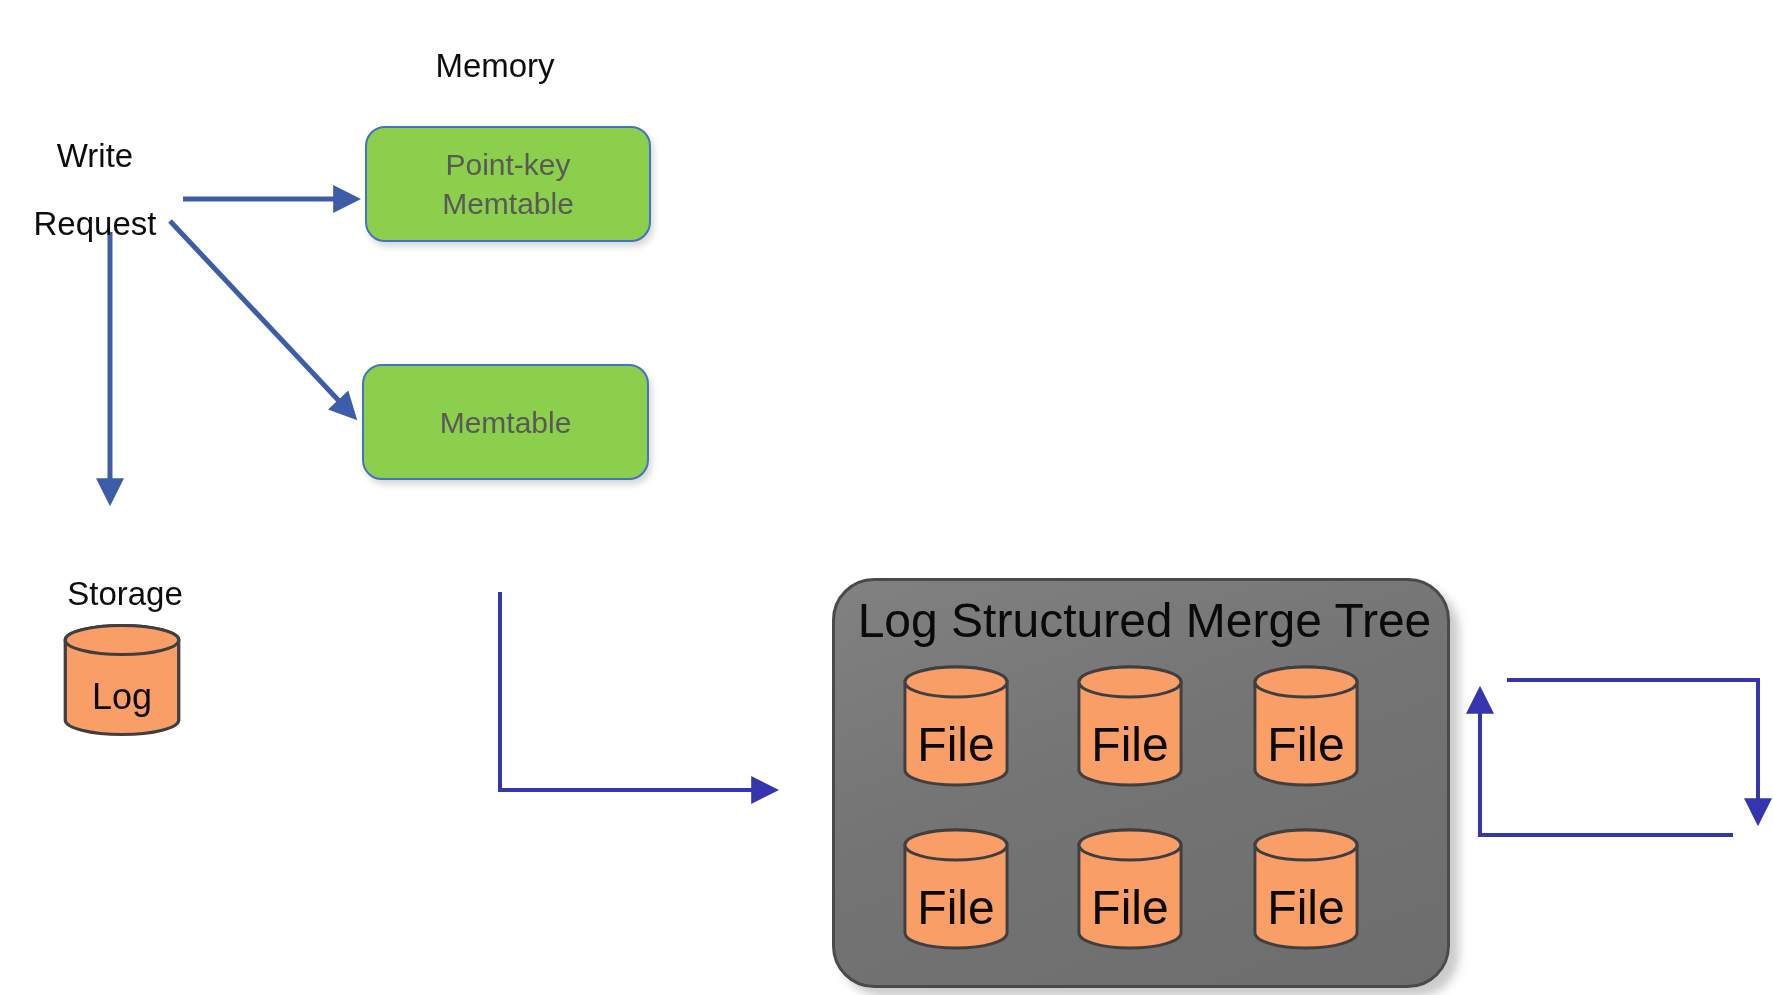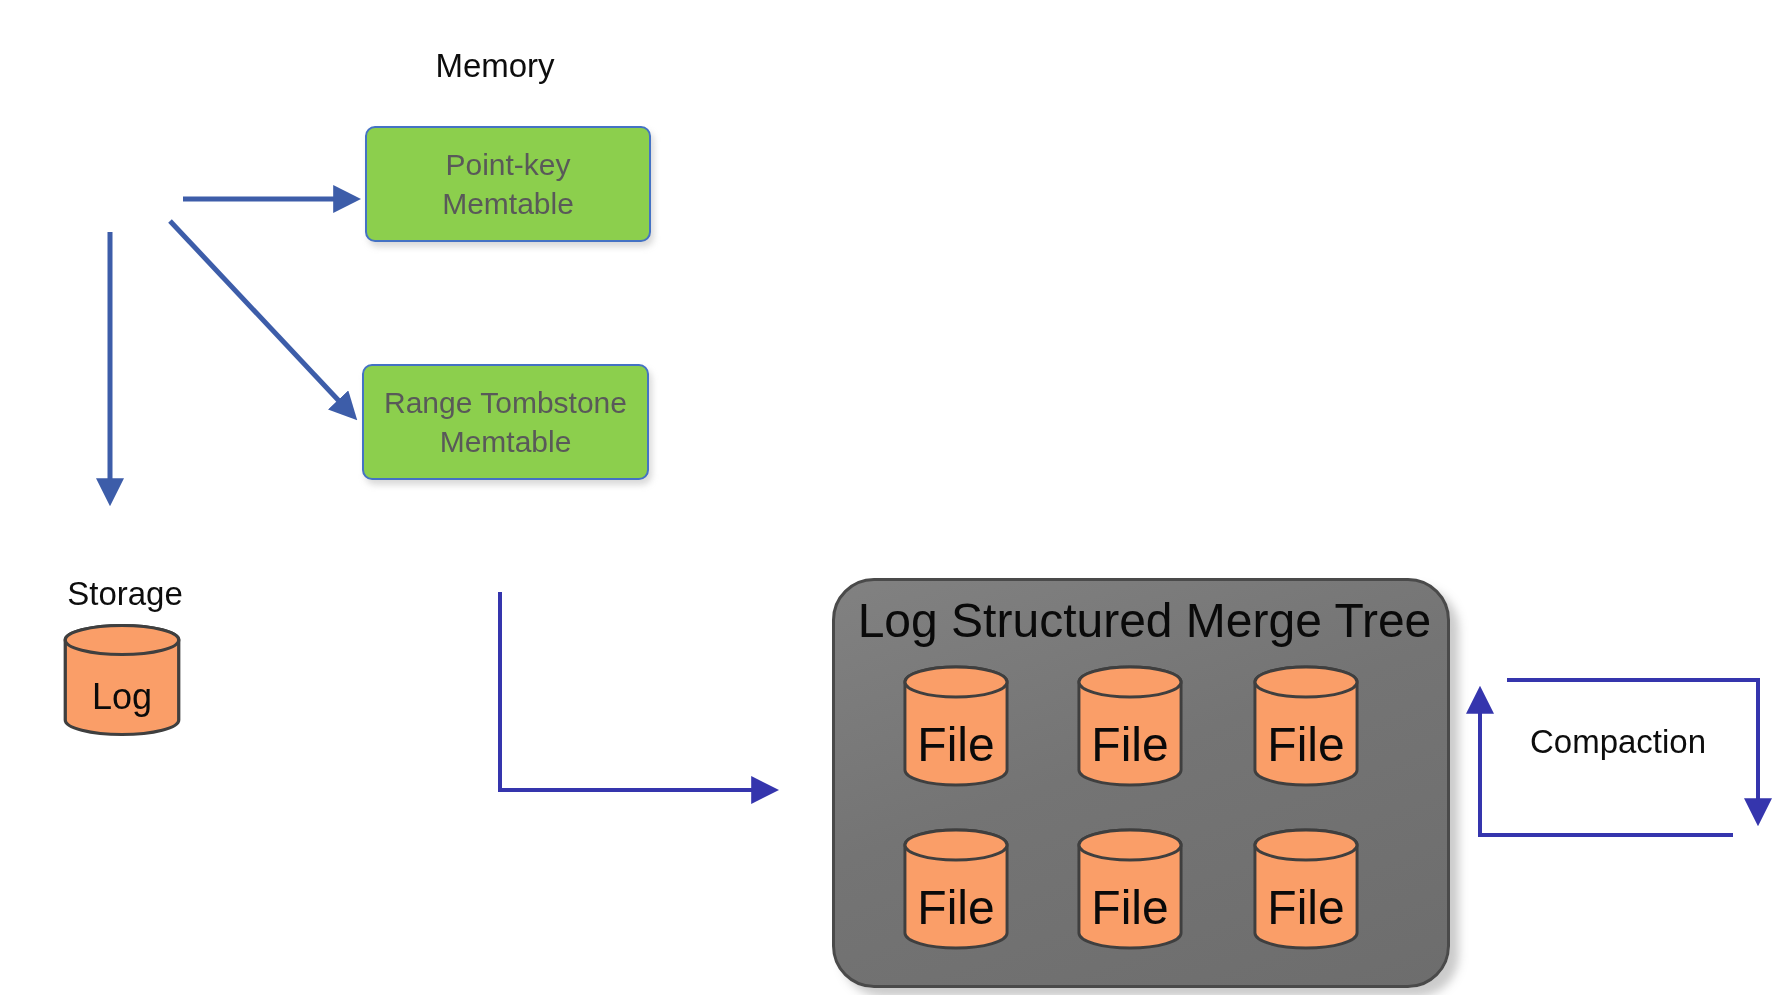--- a/index.html
+++ b/index.html
@@ -16,21 +16,21 @@
     text-align:center;
     color:#0d0d0d;
     white-space:pre-line;
   }
   .big{font-size:33px;line-height:1.45;}
   
   .memtable{
     position:absolute;
     background:#8ccf4d;
     border:2px solid #4472c4;
-    border-radius:10px;
+    border-radius:20px;
     display:flex;flex-direction:column;
     align-items:center;justify-content:center;
     box-shadow:3px 5px 6px rgba(150,150,150,0.35);
   }
   .memtable .line{
     font-size:30px;line-height:39px;color:#595959;text-align:center;
   }
   
   .lsm-box{
     position:absolute;
@@ -77,33 +77,32 @@
     <path d="M183,199 H336" fill="none" stroke="#3d5da9" stroke-width="5" marker-end="url(#mSteel)"></path>
     <path d="M170,221 L340,402" fill="none" stroke="#3d5da9" stroke-width="5" marker-end="url(#mSteel)"></path>
     <path d="M110,232 V481" fill="none" stroke="#3d5da9" stroke-width="5" marker-end="url(#mSteel)"></path>
     <path d="M500,592 V790 H754" fill="none" stroke="#3535ad" stroke-width="4" marker-end="url(#mIndigo)"></path>
     <path d="M1733,835 H1480 V711" fill="none" stroke="#3535ad" stroke-width="4" marker-end="url(#mIndigo)"></path>
     <path d="M1507,680 H1758 V801" fill="none" stroke="#3535ad" stroke-width="4" marker-end="url(#mIndigo)"></path>
   </svg>
 
   <div class="txt big" style="left:370px;top:42px;width:250px;">Memory</div>
 
+  <div class="txt big" style="left:0px;top:122px;width:190px;line-height:68px;"><span>Write</span><br><span>Request</span></div>
 
   <div class="txt big" style="left:5px;top:508px;width:240px;line-height:57px;"><br><span>Storage</span></div>
 
 
-  <div class="txt big" style="left:1490px;top:718px;width:256px;">Compaction</div>
 
   <div class="memtable" style="left:365px;top:126px;width:282px;height:112px;">
     <div class="line">Point-key</div>
     <div class="line">Memtable</div>
   </div>
 
   <div class="memtable" style="left:362px;top:364px;width:283px;height:112px;">
-    <div class="line">Range Tombstone</div>
     <div class="line">Memtable</div>
   </div>
 
   <div class="cyl cyl-log">
     <svg viewBox="0 0 110 114" preserveAspectRatio="none">
       <path d="M3,17 a52,14.5 0 0 1 104,0 v80 a52,14.5 0 0 1 -104,0 z" fill="#fa9e68" stroke="#3f3f3f" stroke-width="3"></path>
       <ellipse cx="55" cy="17" rx="52" ry="14.5" fill="#fa9e68" stroke="#3f3f3f" stroke-width="3"></ellipse>
     </svg>
     <div class="cyl-label">Log</div>
   </div>

